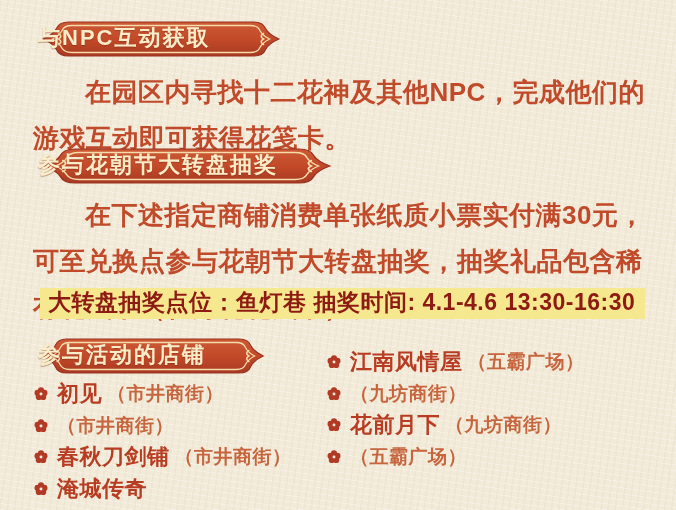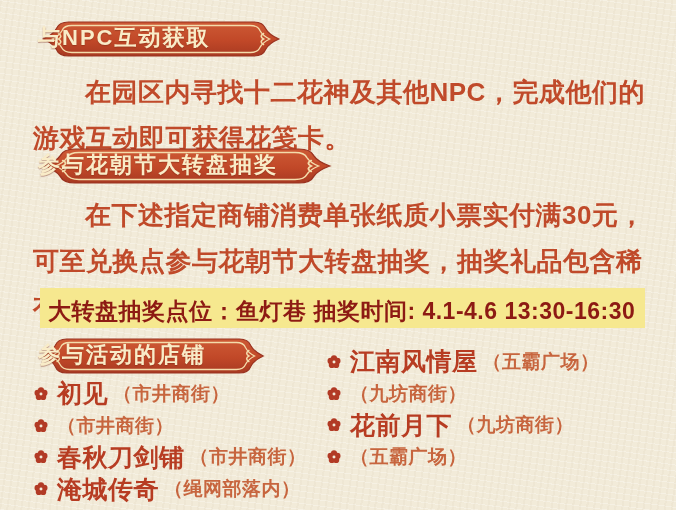--- a/index.html
+++ b/index.html
@@ -26,29 +26,29 @@
   .para{
     position:absolute;color:#c04a2a;font-weight:700;font-size:26px;line-height:46px;
     text-indent:2em;letter-spacing:0.5px;margin:0;
   }
   .para1{left:33px;top:69px;width:612px;}
   .para2{left:33px;top:192px;width:614px;}
   
   .highlight{
     position:absolute;left:40px;top:288px;
     background:#f6e88f;color:#8d1a13;font-weight:700;font-size:23px;line-height:29px;
-    padding:9px 10px 2px 8px;white-space:nowrap;letter-spacing:0.5px;
+    padding:0 10px 2px 8px;white-space:nowrap;letter-spacing:0.5px;
   }
   
   .shop-col{position:absolute;display:flex;flex-direction:column;}
   .col-left{left:34px;top:378px;}
   .col-right{left:327px;top:346px;}
   .shop-item{display:flex;align-items:center;height:31.75px;white-space:nowrap;}
   .shop-item .flower{width:14px;height:14px;margin-right:9px;flex:0 0 auto;}
-  .shop-name{color:#b73c22;font-weight:700;font-size:25px;margin-right:5px;letter-spacing:0.5px;}
+  .shop-name{color:#b73c22;font-weight:700;font-size:22px;margin-right:5px;letter-spacing:0.5px;}
   .shop-loc{color:#c7653e;font-weight:600;font-size:19px;letter-spacing:0.5px;}
   .hidden-defs{position:absolute;width:0;height:0;}
 </style>
 </head>
 <body>
 
 <svg class="hidden-defs" aria-hidden="true">
   <defs>
     <linearGradient id="badgeGrad" x1="0" y1="0" x2="0" y2="1">
       <stop offset="0" stop-color="#cd5a35"></stop>
@@ -117,21 +117,20 @@
           <use href="#plum"></use>
         </svg>
       <span class="shop-name">春秋刀剑铺</span>
       <span class="shop-loc">（市井商街）</span>
     </div>
     <div class="shop-item">
       <svg class="flower" viewBox="0 0 20 20">
           <use href="#plum"></use>
         </svg>
       <span class="shop-name">淹城传奇</span>
-      <span class="shop-loc">（绳网部落内）</span>
     </div>
   </div>
 
   <div class="shop-col col-right">
     <div class="shop-item">
       <svg class="flower" viewBox="0 0 20 20">
           <use href="#plum"></use>
         </svg>
       <span class="shop-name">江南风情屋</span>
       <span class="shop-loc">（五霸广场）</span>

